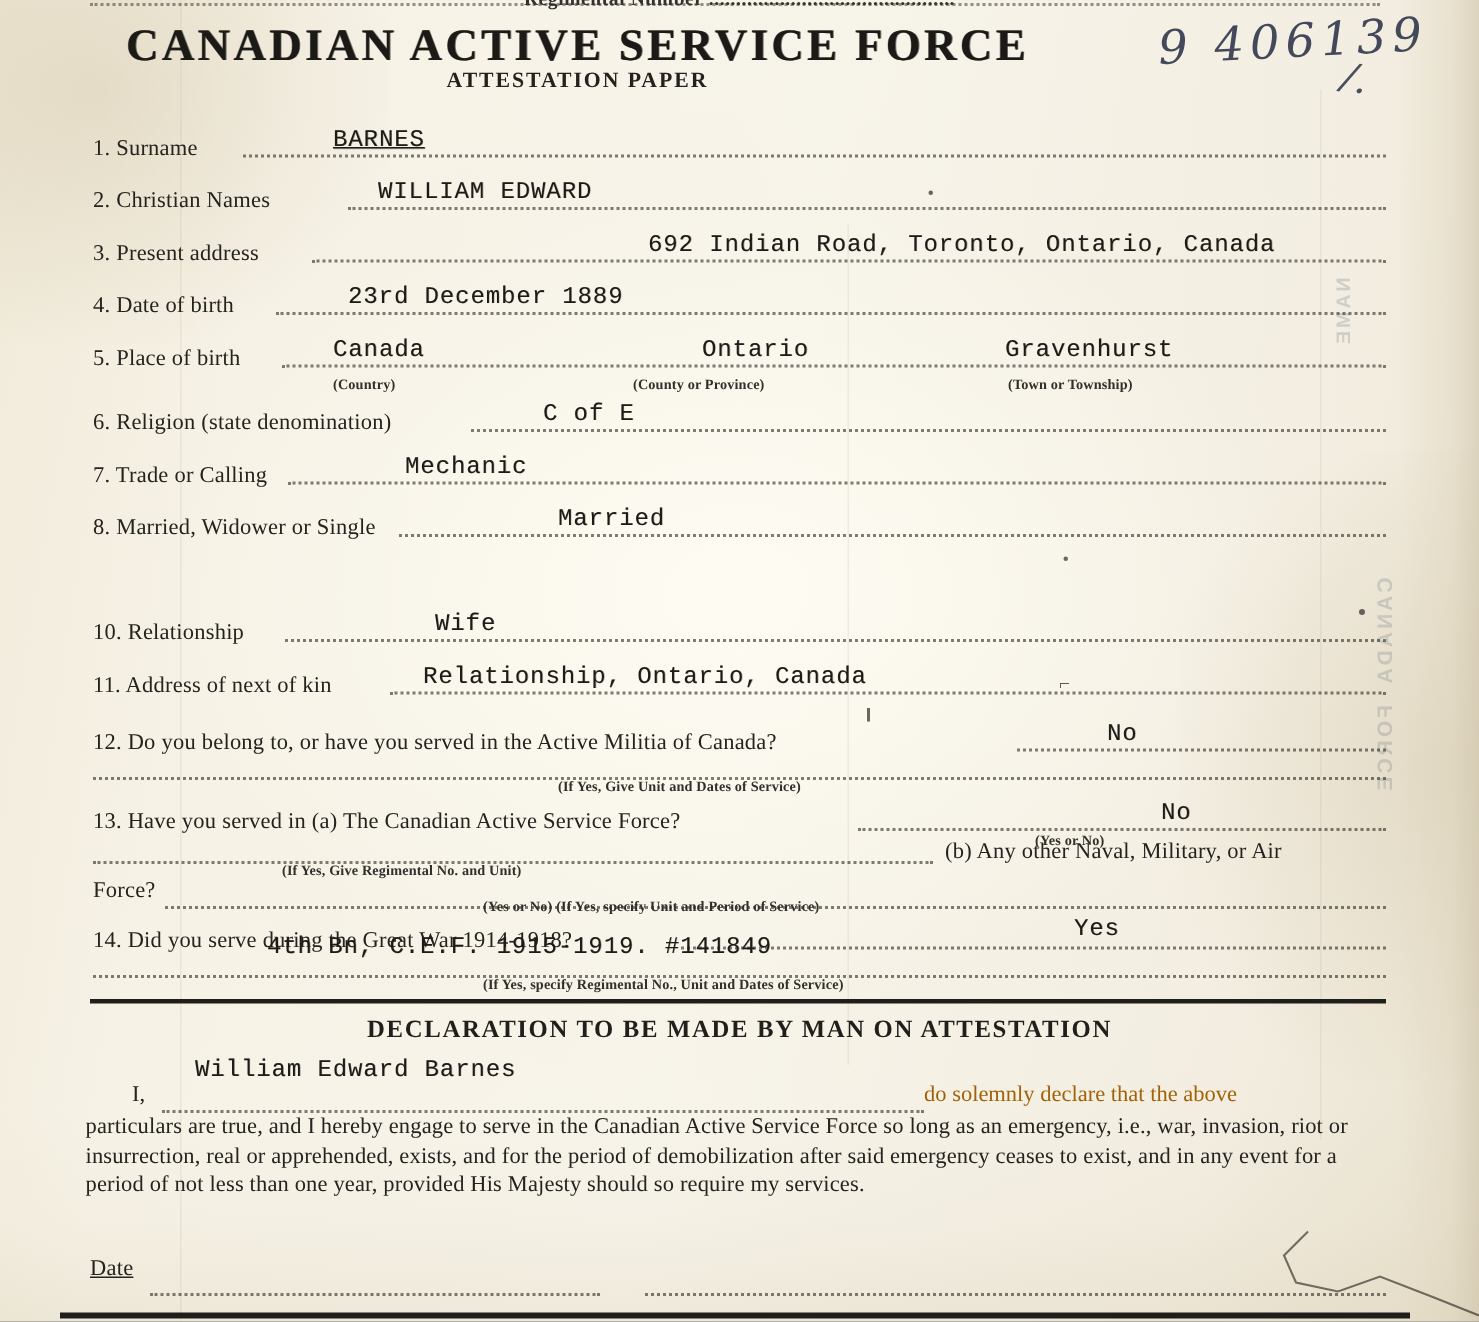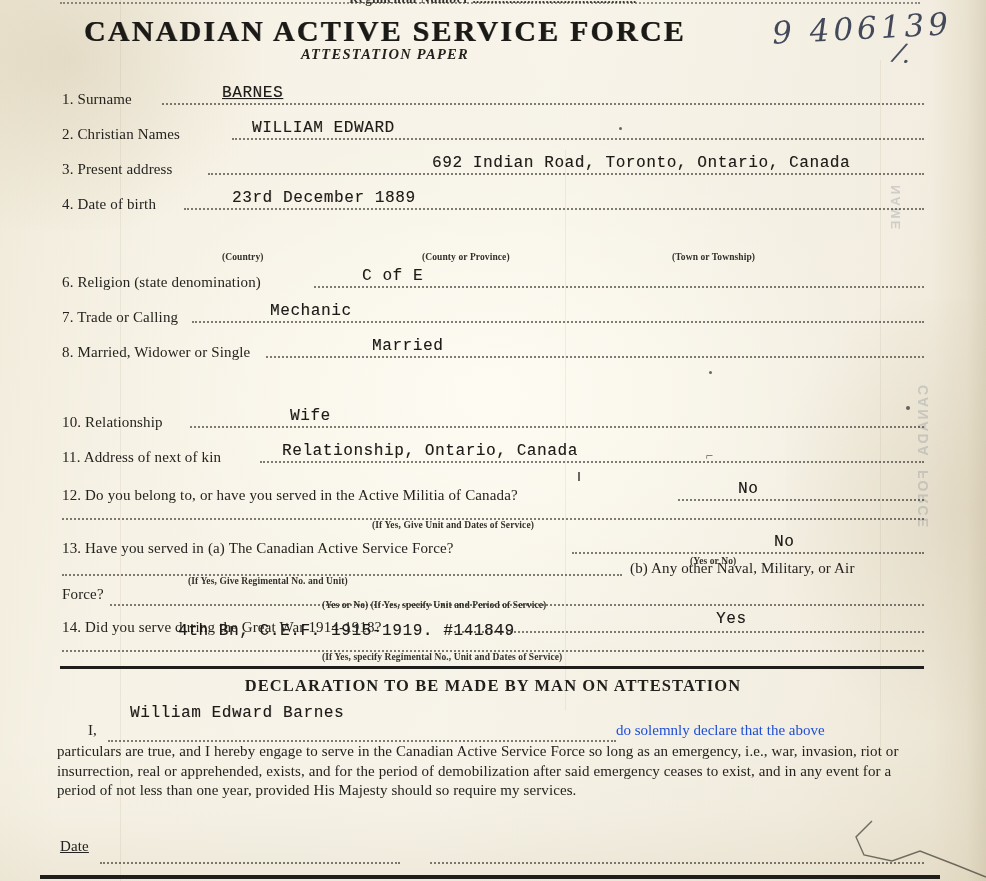--- a/index.html
+++ b/index.html
@@ -119,21 +119,20 @@
   .subtitle {
     position: absolute;
     left: 0; top: 46px;
     width: 770px;
     text-align: center;
     font-family: "Liberation Serif", serif;
     font-weight: bold;
     font-size: 14.5px;
     letter-spacing: 1.3px;
     color: #24221e;
-    font-style: italic;
   }
 
   
   .handwritten {
     position: absolute;
     left: 772px; top: 10px;
     font-family: "DejaVu Serif", serif;
     font-style: italic;
     font-size: 31px;
     letter-spacing: 4px;
@@ -230,21 +229,21 @@
   .decl-i {
     position: absolute;
     font-family: "Liberation Serif", serif;
     font-size: 15px;
     color: #242320;
   }
   .decl-tail {
     position: absolute;
     font-family: "Liberation Serif", serif;
     font-size: 15px;
-    color: #1d4ed8;
+    color: #a16207;
     white-space: nowrap;
     text-align: center;
   }
 
   
   .tear {
     position: absolute;
     right: 0; bottom: 0;
     width: 140px; height: 70px;
     pointer-events: none;
@@ -310,20 +309,27 @@
     <div class="rule" style="left:146px;right:0;"></div>
     <div class="typed" style="left:370px;bottom:6px;">692  Indian Road, Toronto, Ontario, Canada</div>
   </div>
 
   <div class="row" style="top:187px;">
     <div class="lbl">4. Date of birth</div>
     <div class="rule" style="left:122px;right:0;"></div>
     <div class="typed" style="left:170px;bottom:6px;">23rd December 1889</div>
   </div>
 
+  <div class="row" style="top:222px;">
+    <div class="lbl">5. Place of birth</div>
+    <div class="rule" style="left:126px;right:0;"></div>
+    <div class="typed" style="left:160px;bottom:6px;">Canada</div>
+    <div class="typed" style="left:406px;bottom:6px;">Ontario</div>
+    <div class="typed" style="left:608px;bottom:6px;">Gravenhurst</div>
+  </div>
   <div class="cap" style="left:222px;top:252px;">(Country)</div>
   <div class="cap" style="left:422px;top:252px;">(County or Province)</div>
   <div class="cap" style="left:672px;top:252px;">(Town or Township)</div>
 
   <div class="row" style="top:265px;">
     <div class="lbl">6. Religion (state denomination)</div>
     <div class="rule" style="left:252px;right:0;"></div>
     <div class="typed" style="left:300px;bottom:6px;">C of E</div>
   </div>
 

